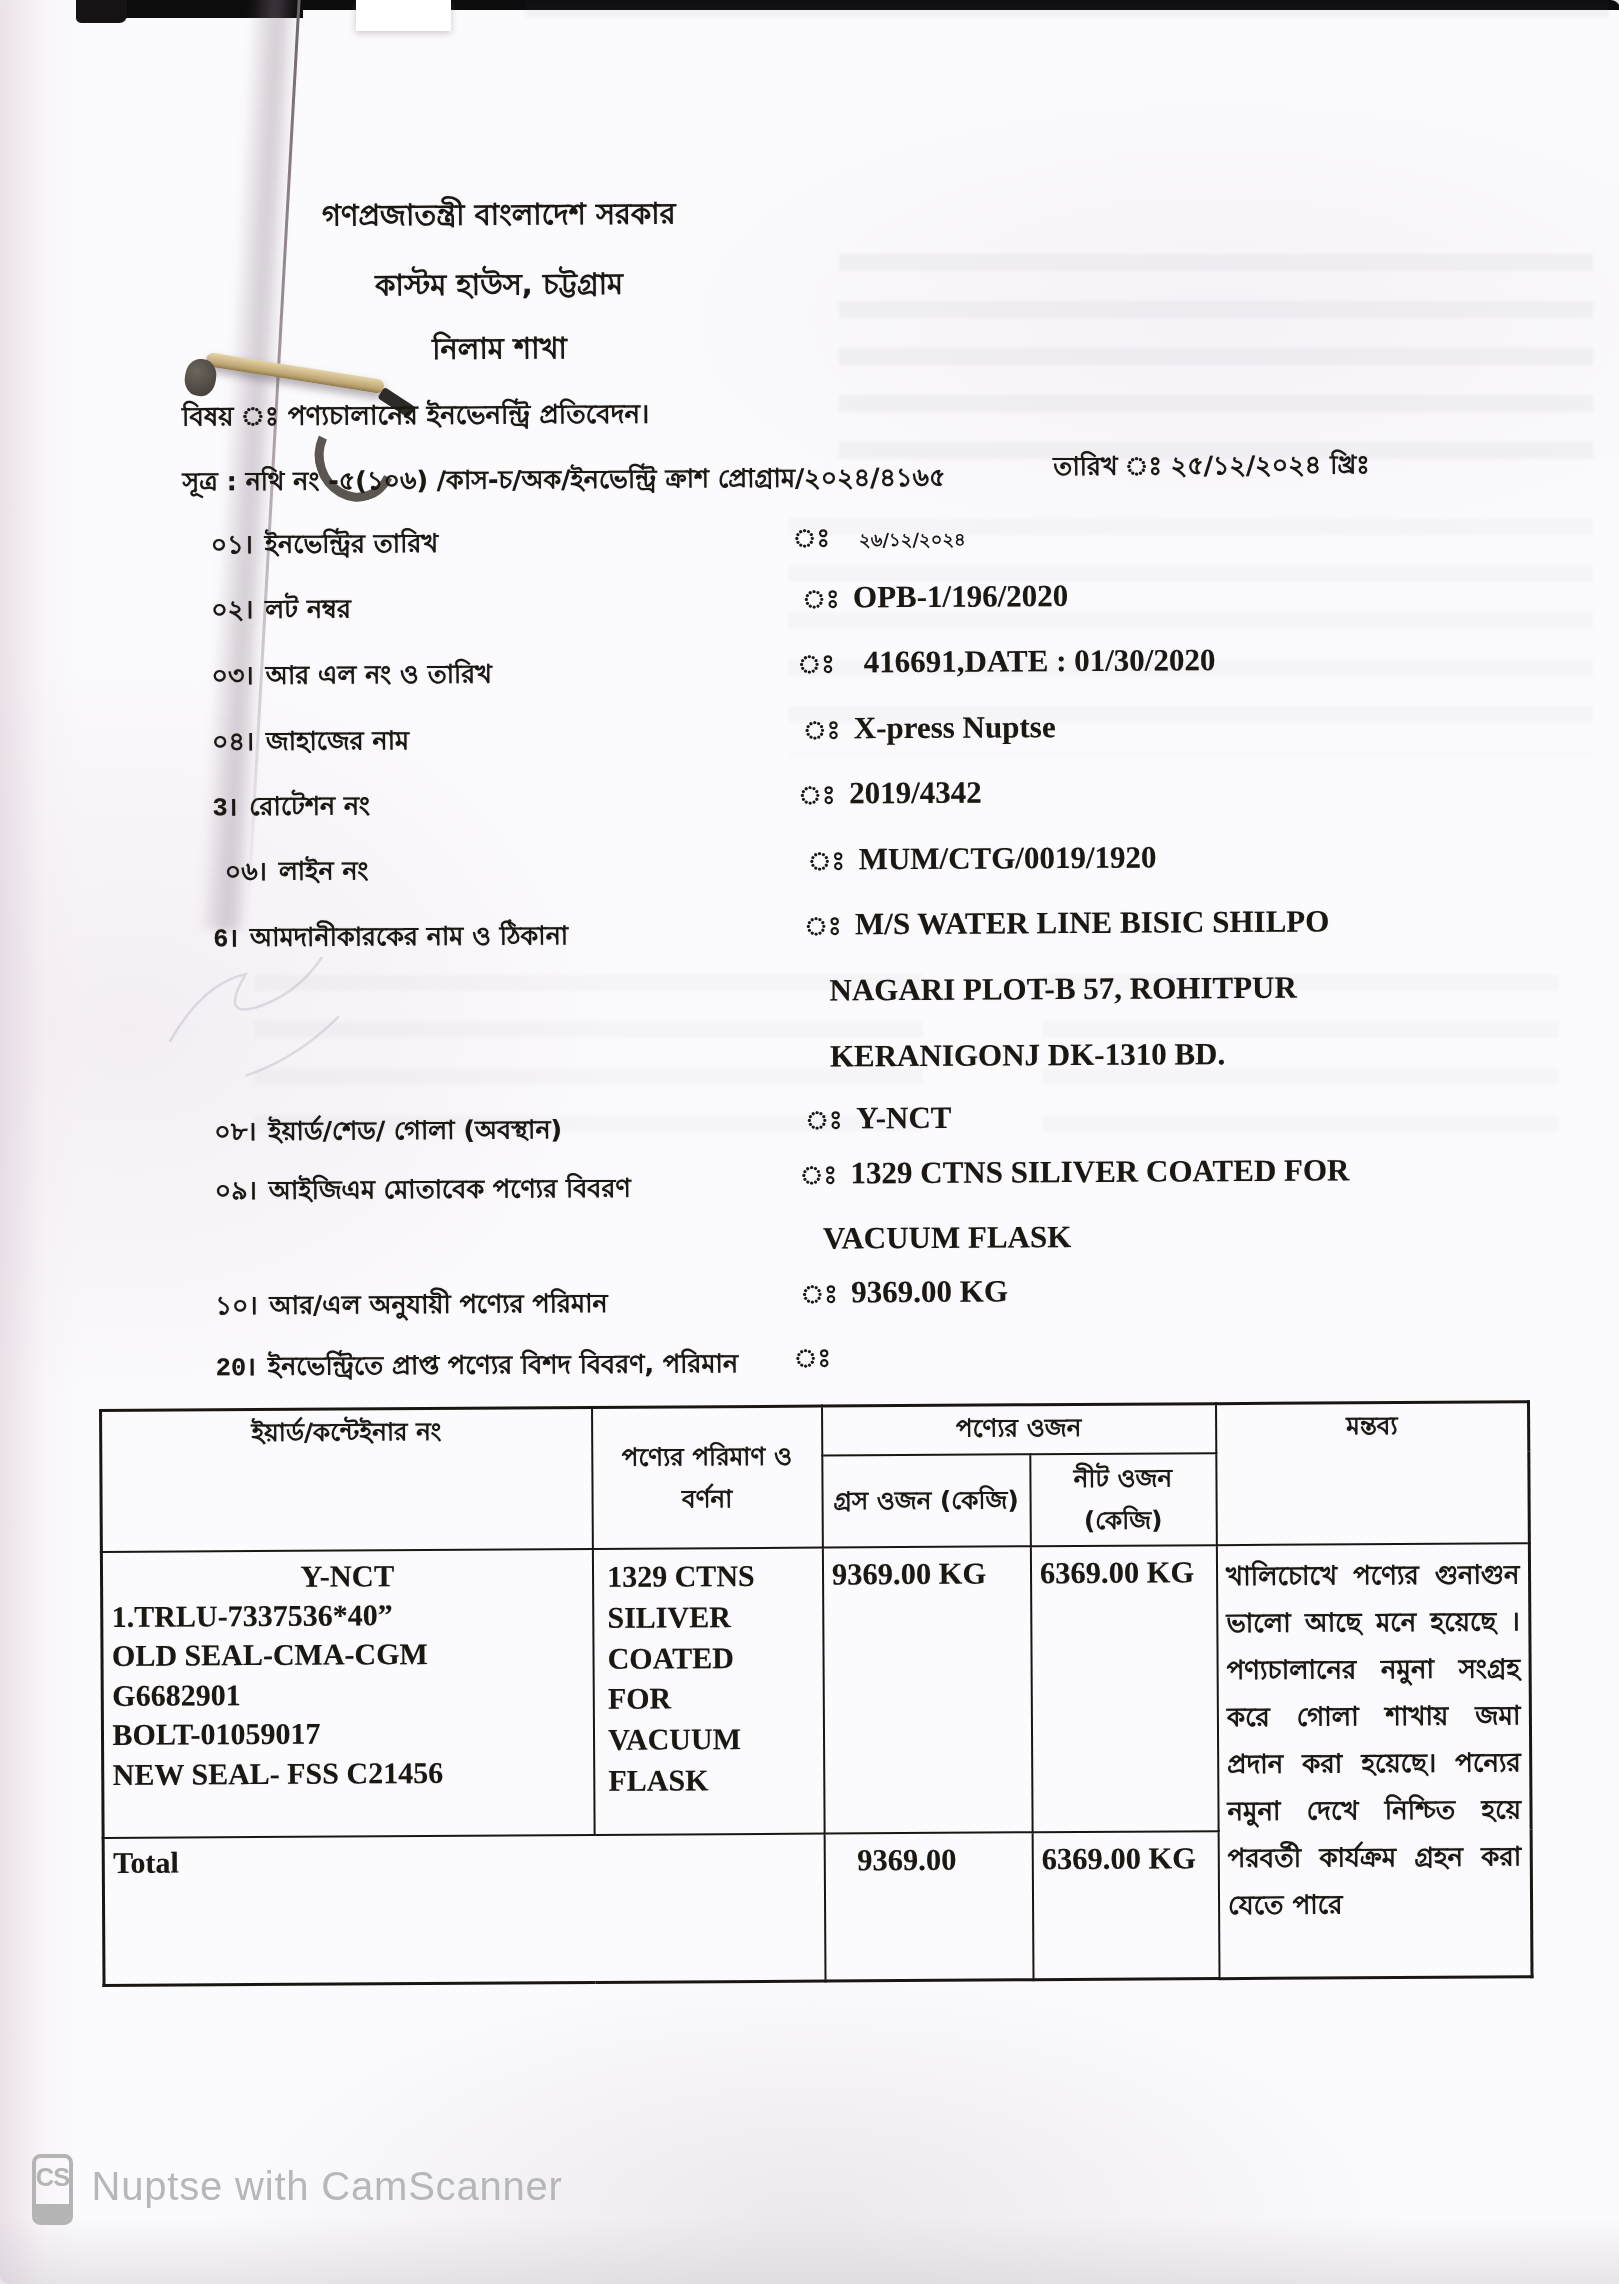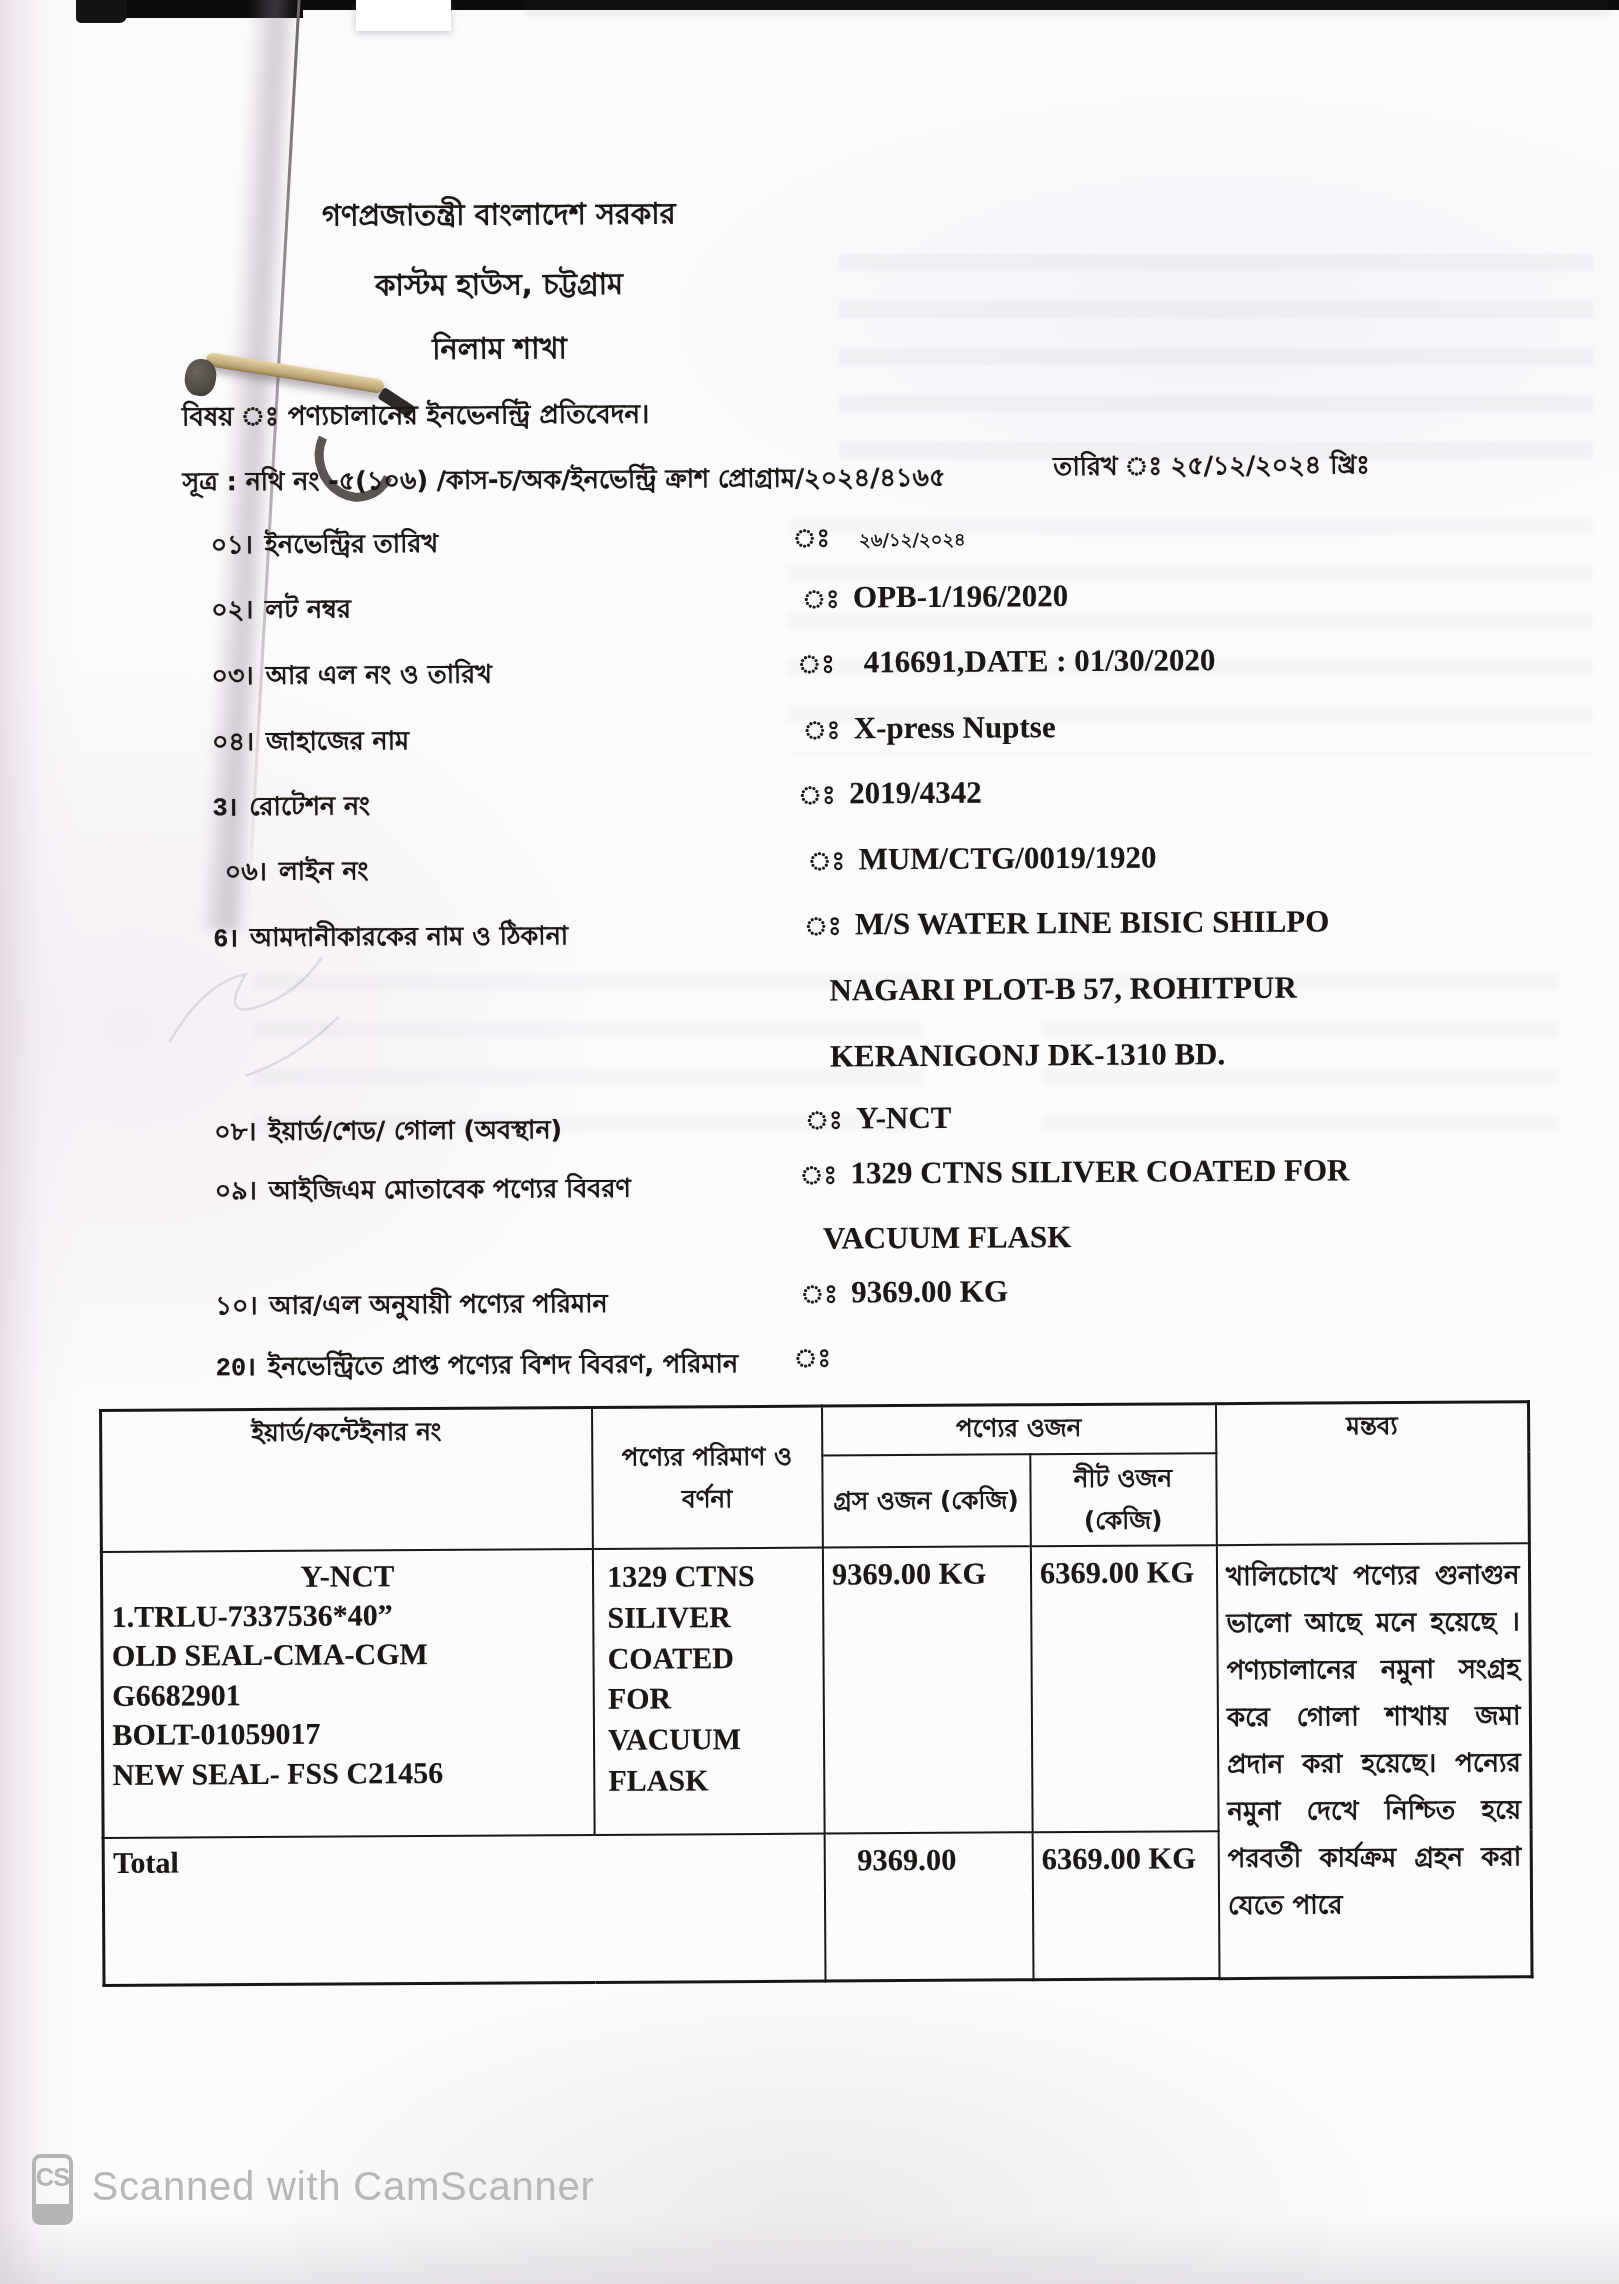--- a/index.html
+++ b/index.html
@@ -3,21 +3,21 @@
 <meta charset="utf-8">
 <style>
   html,body{margin:0;padding:0;background:#e8e6ea;}
   .page{
     position:relative;width:1620px;height:2284px;overflow:hidden;
     background:
       radial-gradient(1017px 424px at 75% 14%, rgba(234,228,238,.35), transparent 60%),
       radial-gradient(762px 593px at 8% 45%, rgba(226,210,222,.30), transparent 65%),
       radial-gradient(847px 356px at 50% 97%, rgba(214,208,214,.40), transparent 70%),
       #fbfafc;
-    font-family:"DejaVu Sans",sans-serif;color:#1b1713;
+    font-family:"DejaVu Sans",sans-serif;color:#1b1713;border-radius:9px;
   }
   .left-shade{position:absolute;left:0;top:0;width:80px;height:100%;
     background:linear-gradient(90deg, rgba(209,186,203,.40), rgba(236,228,236,.18) 55%, transparent);}
   .bottom-shade{position:absolute;left:0;bottom:0;width:100%;height:68px;
     background:linear-gradient(0deg, rgba(196,190,198,.35), transparent);}
   .scan-top-edge{position:absolute;top:0;left:125px;width:1494px;height:10.2px;background:#0d0c0d;}
   .scan-top-edge2{position:absolute;top:0;left:125px;width:178px;height:18px;background:#0d0c0d;}
   .scan-top-blob{position:absolute;top:0;left:76px;width:51px;height:23px;background:#151314;border-radius:0 0 7.6px 5.1px;}
 
   
@@ -212,17 +212,17 @@
       </tr>
     </tbody>
       </table>
   </div>
 
   <div class="cs-wrap">
     <div class="cs-logo">
       <span class="cs-txt">CS</span>
       <span class="cs-base"></span>
     </div>
-    <div class="cs-text">Scanned with CamScanner</div>
+    <div class="cs-text">Nuptse with CamScanner</div>
   </div>
 
 </div>
 
 
 </body></html>

